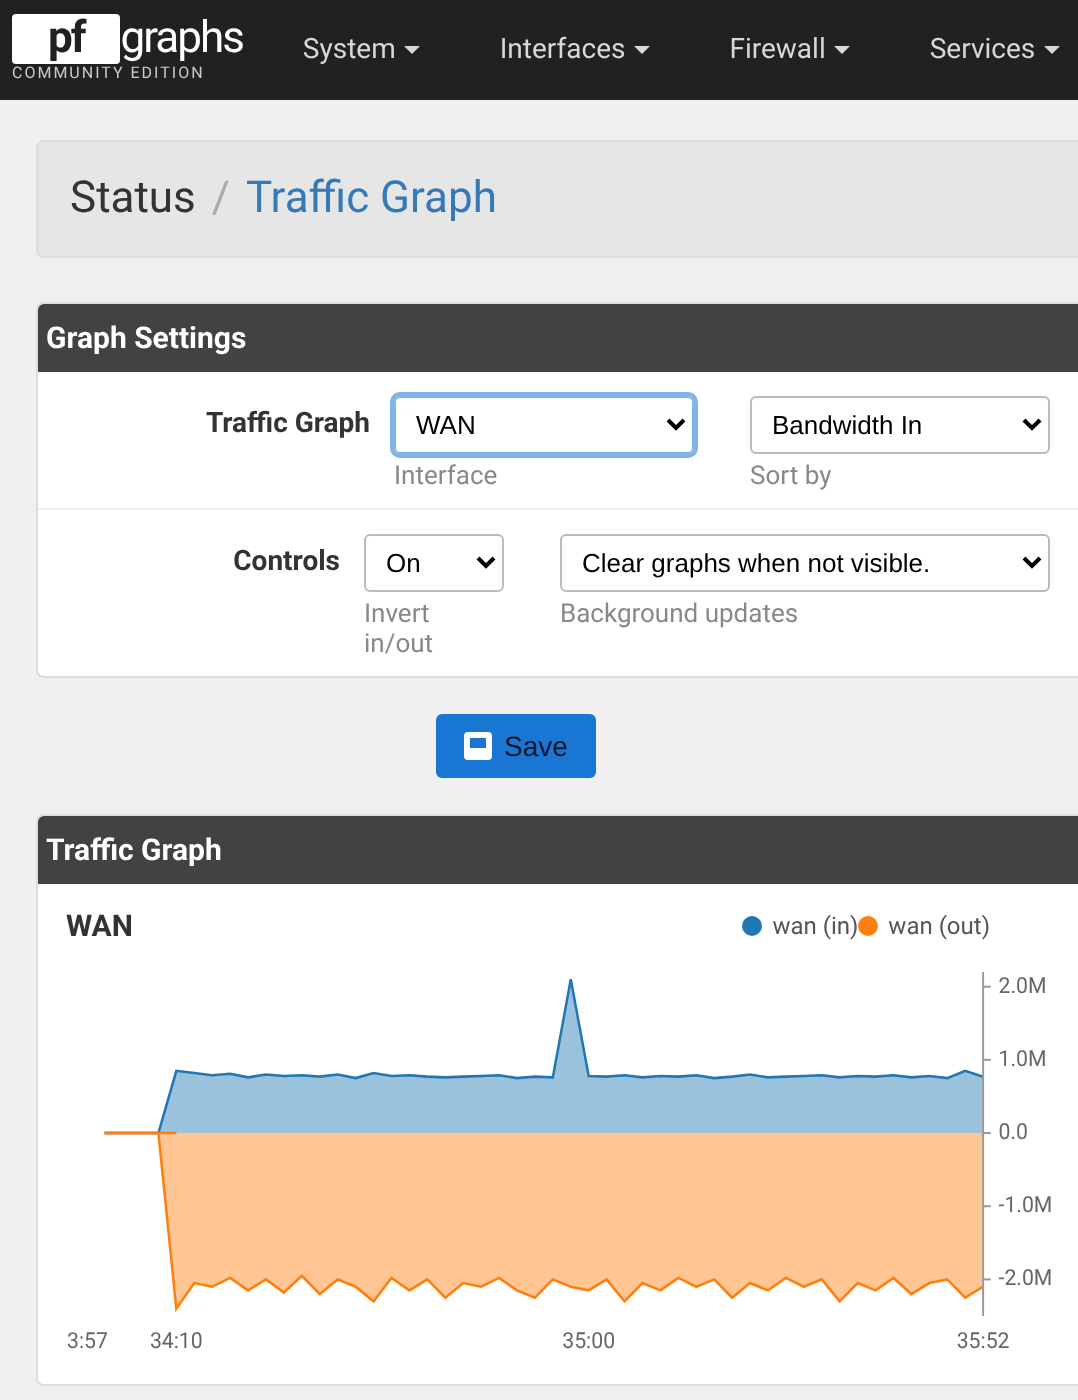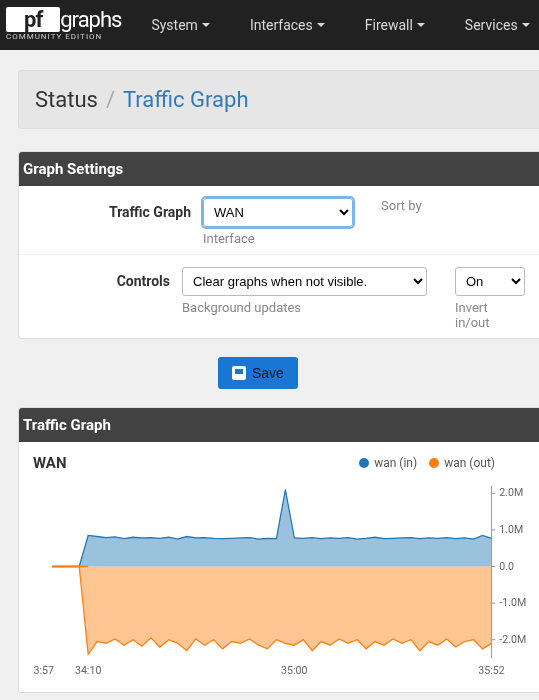--- a/index.html
+++ b/index.html
@@ -180,21 +180,21 @@
   .chart-title-row {
     display: flex;
     justify-content: space-between;
     align-items: center;
     margin-bottom: 6px;
     padding-right: 40px;
   }
   .chart-title { font-size: 15px; font-weight: 700; }
   .legend {
     display: flex;
-    gap: 12px;
+    gap: 0;
     font-size: 12px;
     color: #555;
   }
   .legend-item { display: flex; align-items: center; gap: 5px; }
   .legend-dot {
     width: 10px; height: 10px; border-radius: 50%;
   }
   .dot-in { background: #1f77b4; }
   .dot-out { background: #ff7f0e; }
   .chart-plot {
@@ -265,39 +265,42 @@
     <div class="form-row">
       <div class="form-label">Traffic Graph</div>
       <div class="form-controls">
         <div class="control-col">
           <select class="highlight">
             <option>WAN</option>
           </select>
           <span class="helper">Interface</span>
         </div>
         <div class="control-col">
+          <select>
+            <option>Bandwidth In</option>
+          </select>
           <span class="helper">Sort by</span>
         </div>
       </div>
     </div>
 
     <div class="form-row">
       <div class="form-label">Controls</div>
       <div class="form-controls">
+        <div class="control-col">
+          <select style="min-width:70px">
+            <option>On</option>
+          </select>
+          <span class="helper">Invert in/out</span>
+        </div>
         <div class="control-col" style="min-width:245px">
           <select style="min-width:245px">
             <option>Clear graphs when not visible.</option>
           </select>
           <span class="helper">Background updates</span>
-        </div>
-        <div class="control-col">
-          <select style="min-width:70px">
-            <option>On</option>
-          </select>
-          <span class="helper">Invert in/out</span>
         </div>
       </div>
     </div>
   </div>
 
   <div class="save-row">
     <button class="btn-save">
       <span class="save-icon"></span>
       <span>Save</span>
     </button>

